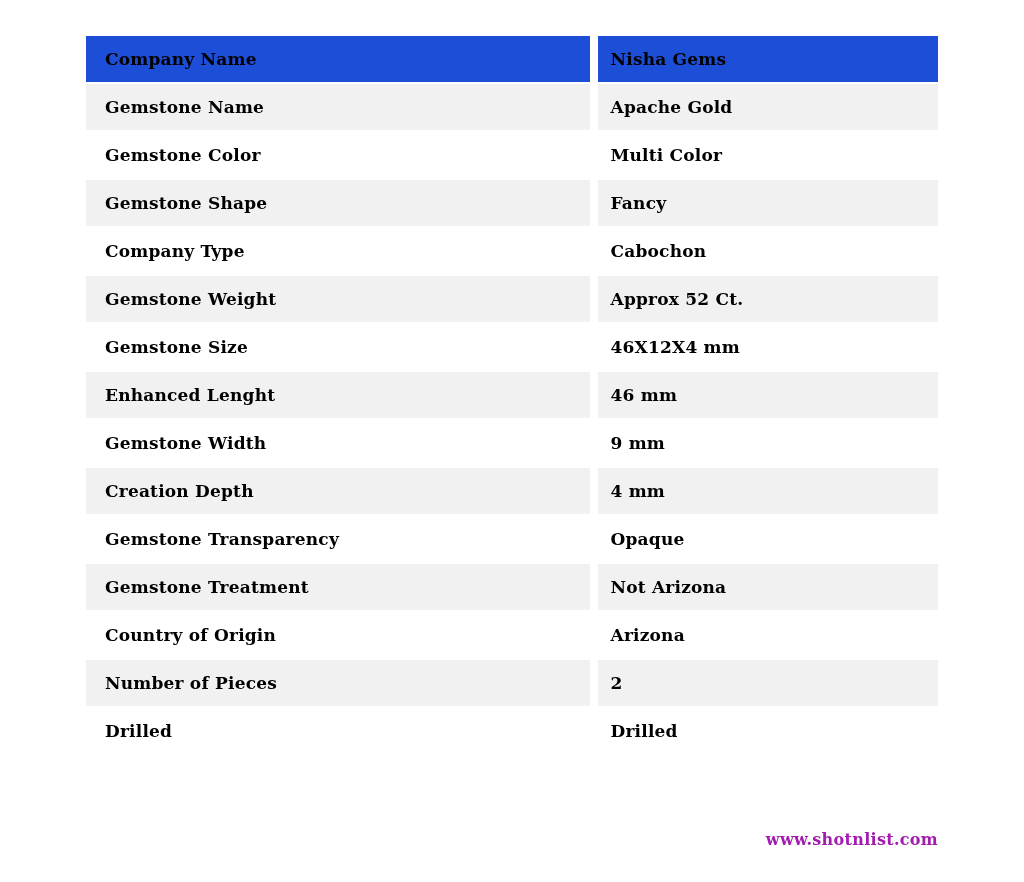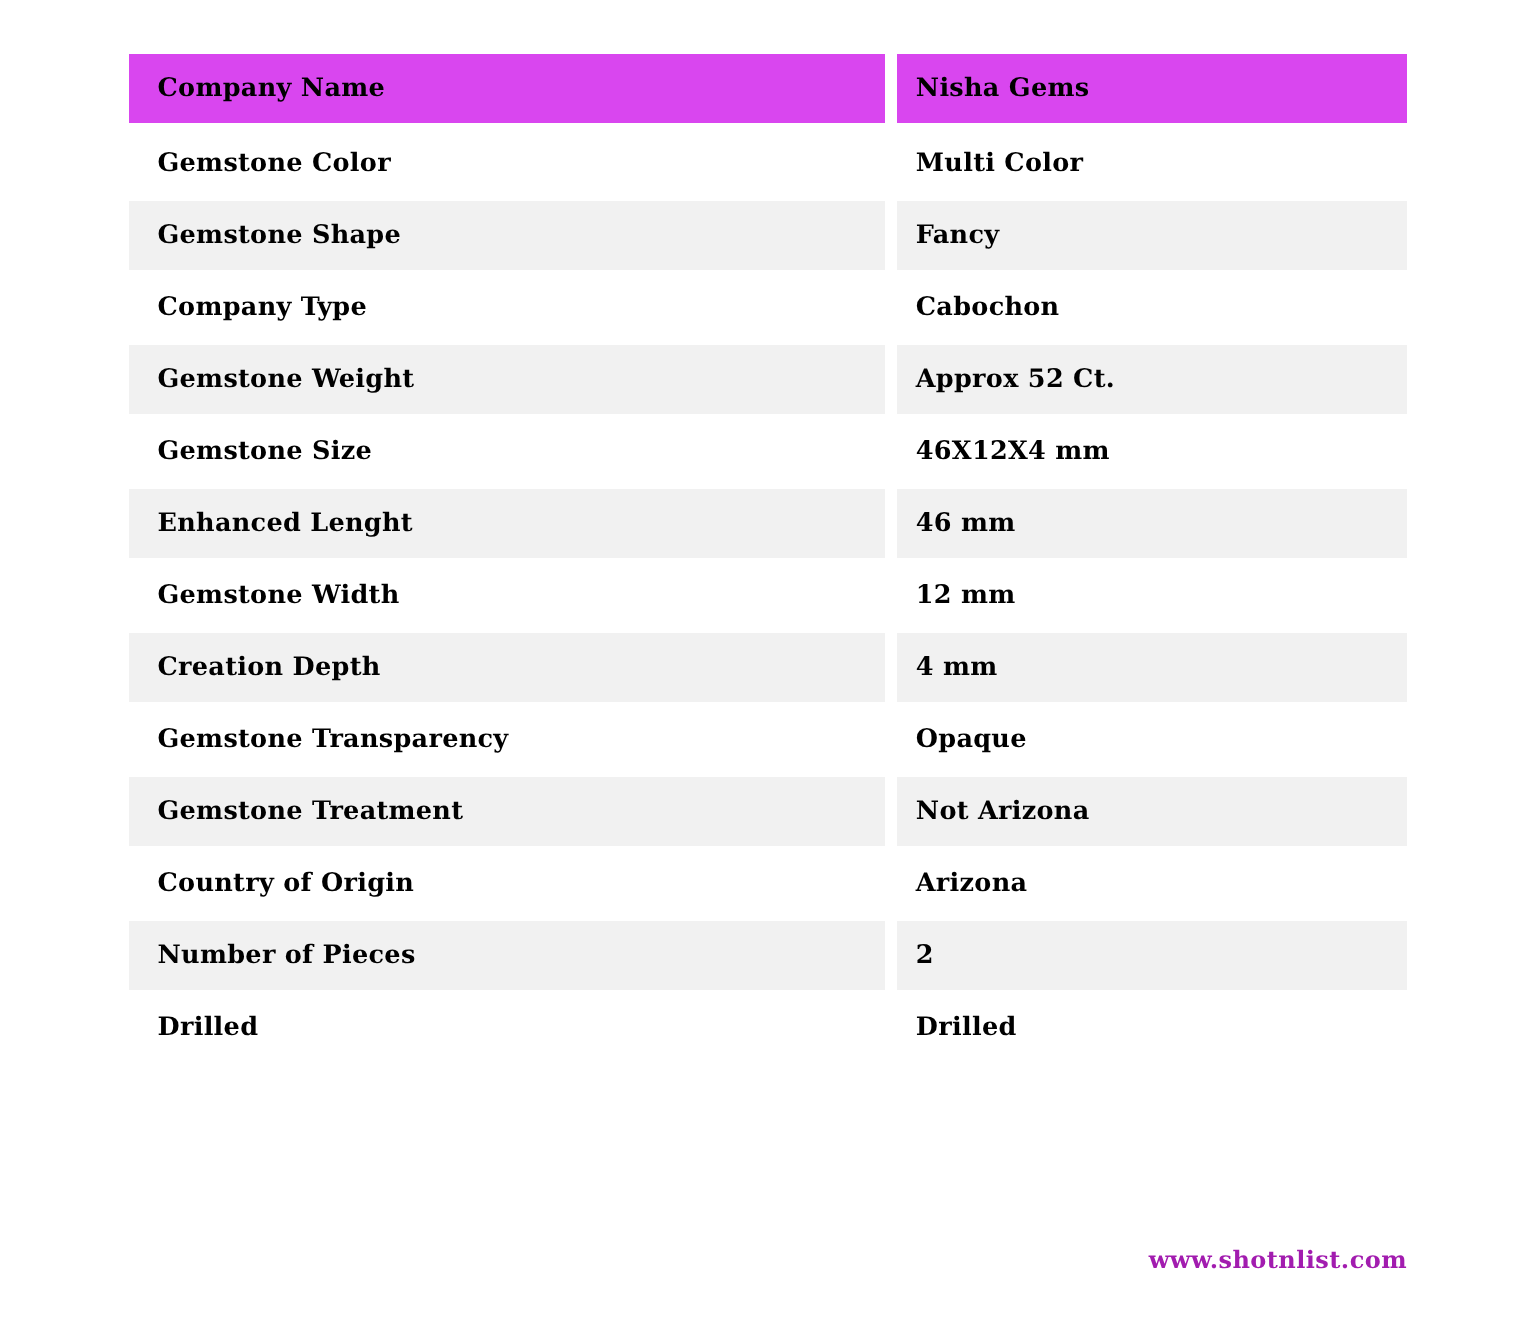--- a/index.html
+++ b/index.html
@@ -38,21 +38,21 @@
   .cell.c1 {
     width: 525px;
     margin-right: 8px;
     padding-left: 19px;
   }
   .cell.c2 {
     width: 355px;
     padding-left: 13px;
   }
   .trow.head .cell {
-    background: #d946ef;
+    background: #1d4ed8;
     color: #000000;
   }
   .trow.data:nth-child(odd) .cell {
     background: #f1f1f1;
   }
   .trow.data:nth-child(even) .cell {
     background: #ffffff;
   }
   .watermark {
     position: absolute;
@@ -73,20 +73,22 @@
 
   <div class="spec-table">
 
     <div class="trow head">
       <div class="cell c1">Company Name</div>
       <div class="cell c2">Nisha Gems</div>
     </div>
 
     <div>
       <div class="trow data">
+        <div class="cell c1">Gemstone Name</div>
+        <div class="cell c2">Apache Gold</div>
       </div>
       <div class="trow data">
         <div class="cell c1">Gemstone Color</div>
         <div class="cell c2">Multi Color</div>
       </div>
       <div class="trow data">
         <div class="cell c1">Gemstone Shape</div>
         <div class="cell c2">Fancy</div>
       </div>
       <div class="trow data">
@@ -100,21 +102,21 @@
       <div class="trow data">
         <div class="cell c1">Gemstone Size</div>
         <div class="cell c2">46X12X4 mm</div>
       </div>
       <div class="trow data">
         <div class="cell c1">Enhanced Lenght</div>
         <div class="cell c2">46 mm</div>
       </div>
       <div class="trow data">
         <div class="cell c1">Gemstone Width</div>
-        <div class="cell c2">12 mm</div>
+        <div class="cell c2">9 mm</div>
       </div>
       <div class="trow data">
         <div class="cell c1">Creation Depth</div>
         <div class="cell c2">4 mm</div>
       </div>
       <div class="trow data">
         <div class="cell c1">Gemstone Transparency</div>
         <div class="cell c2">Opaque</div>
       </div>
       <div class="trow data">

